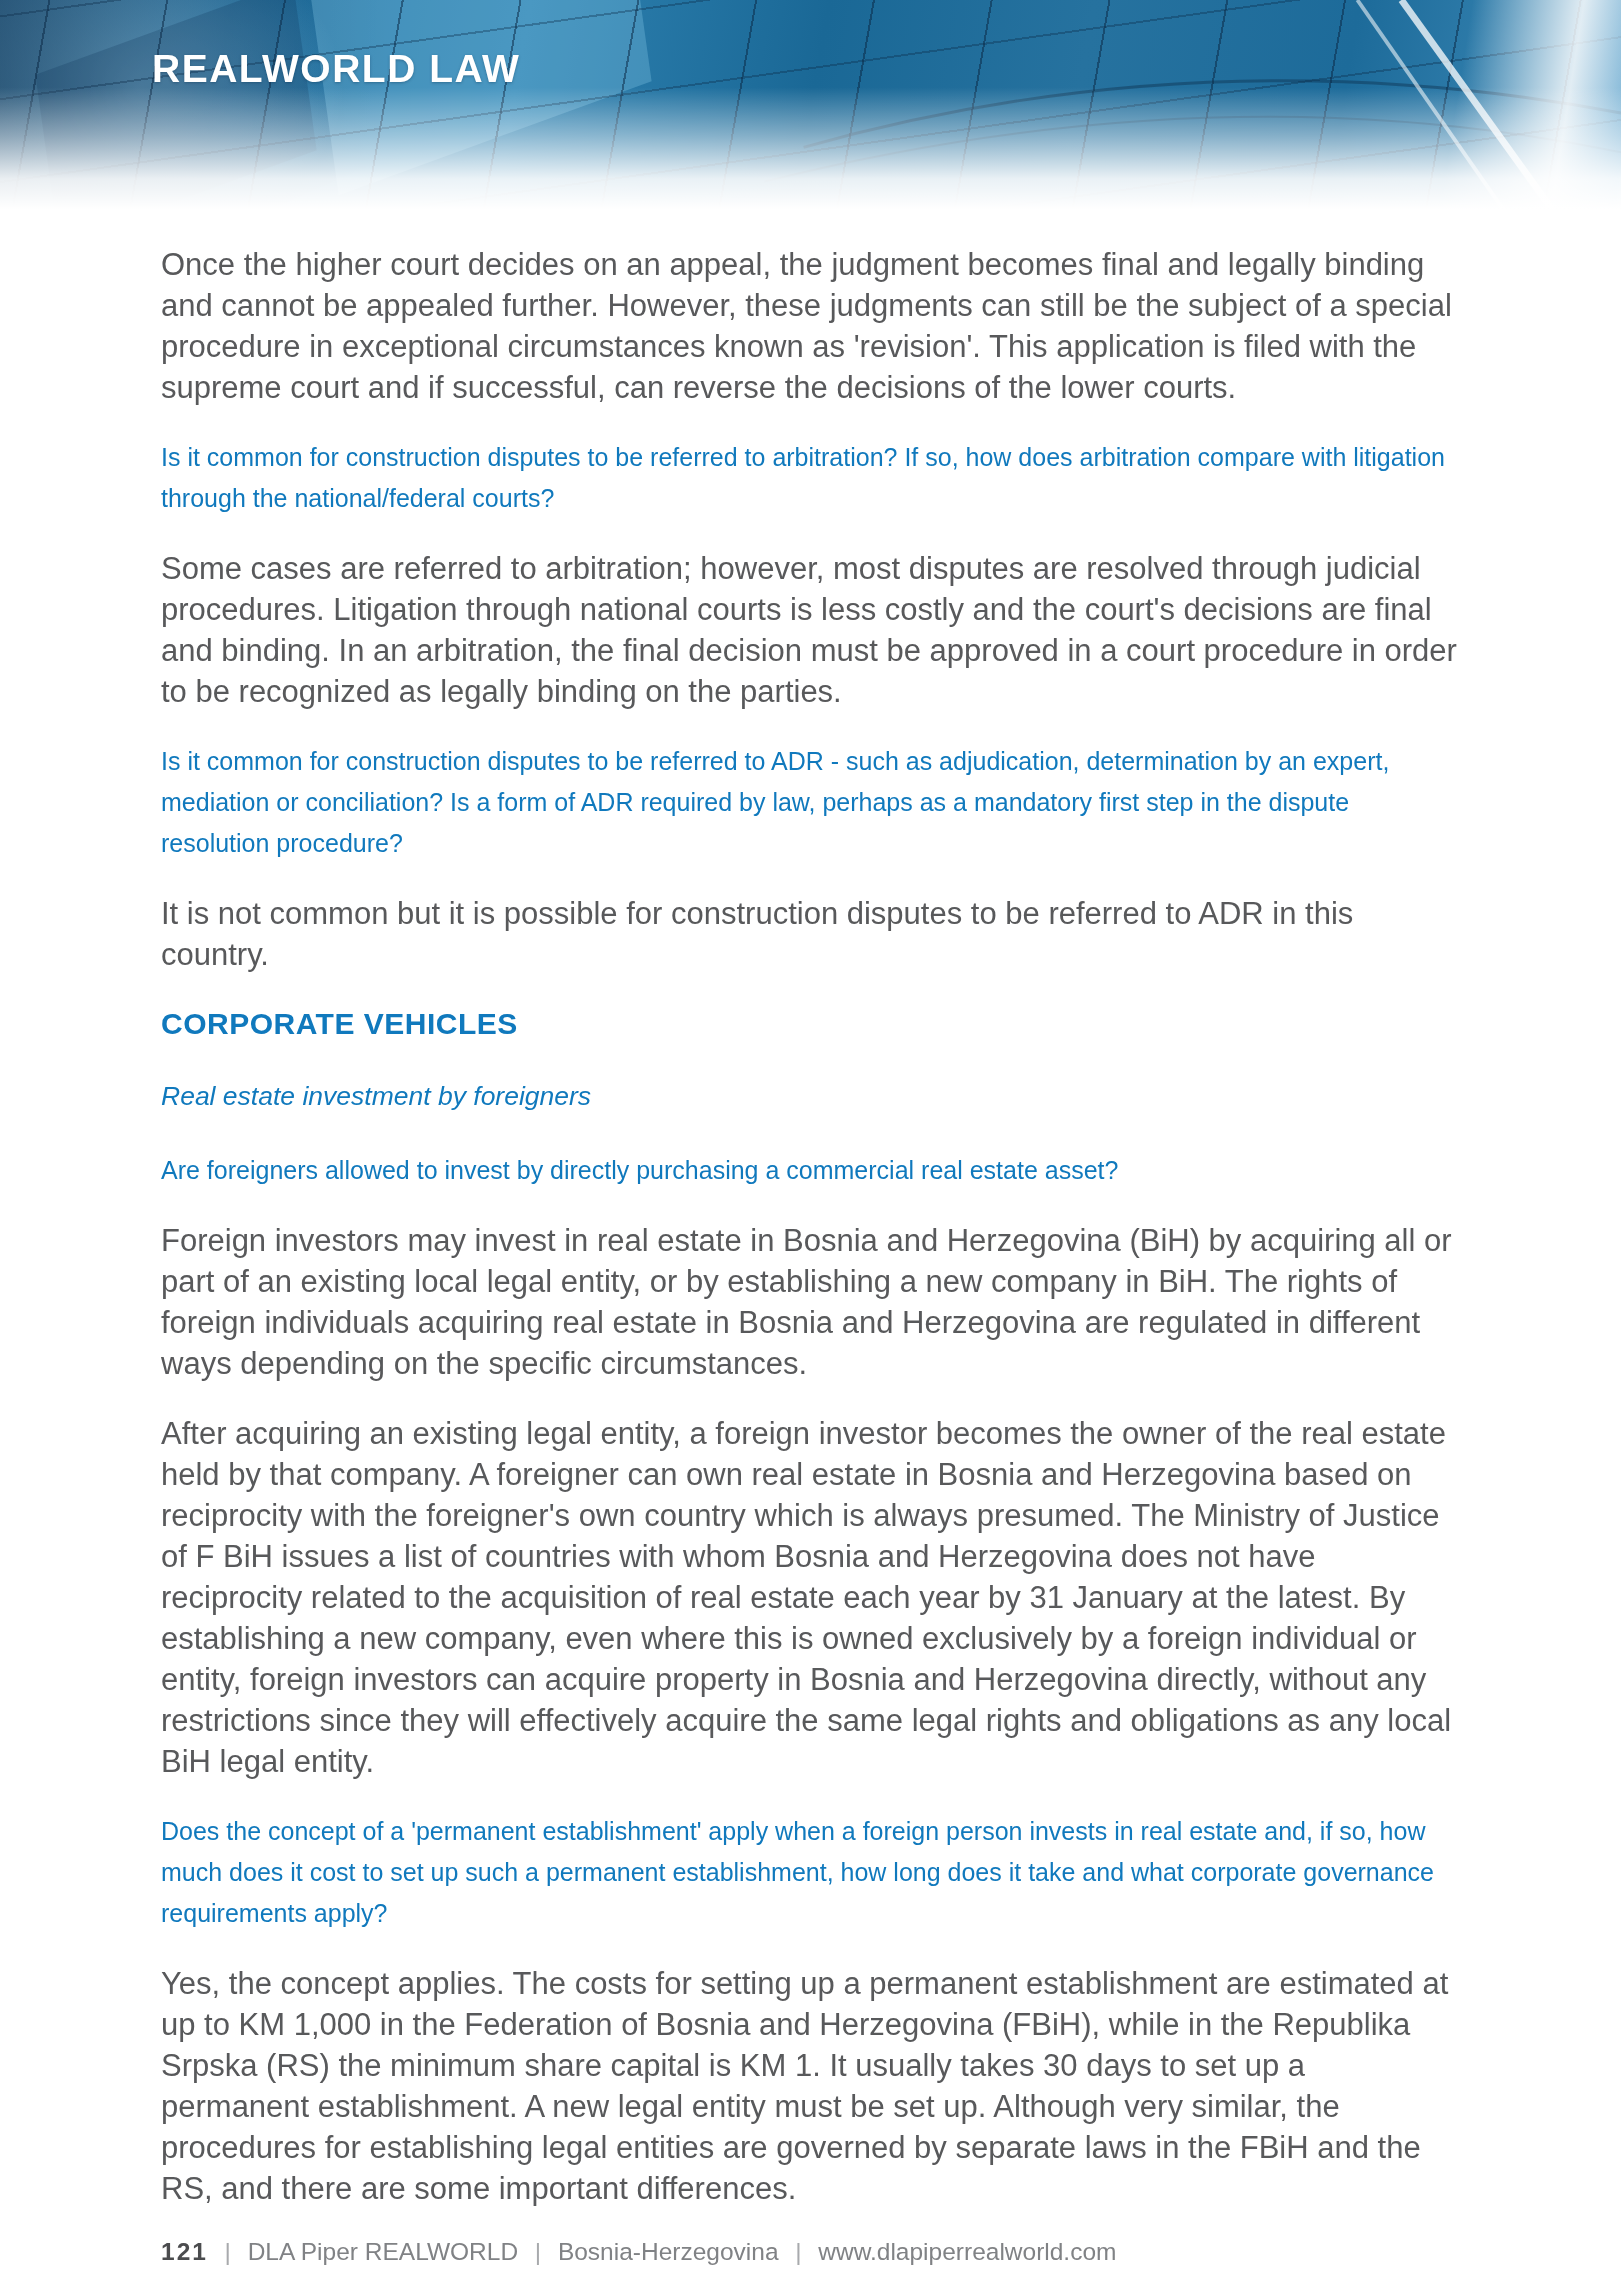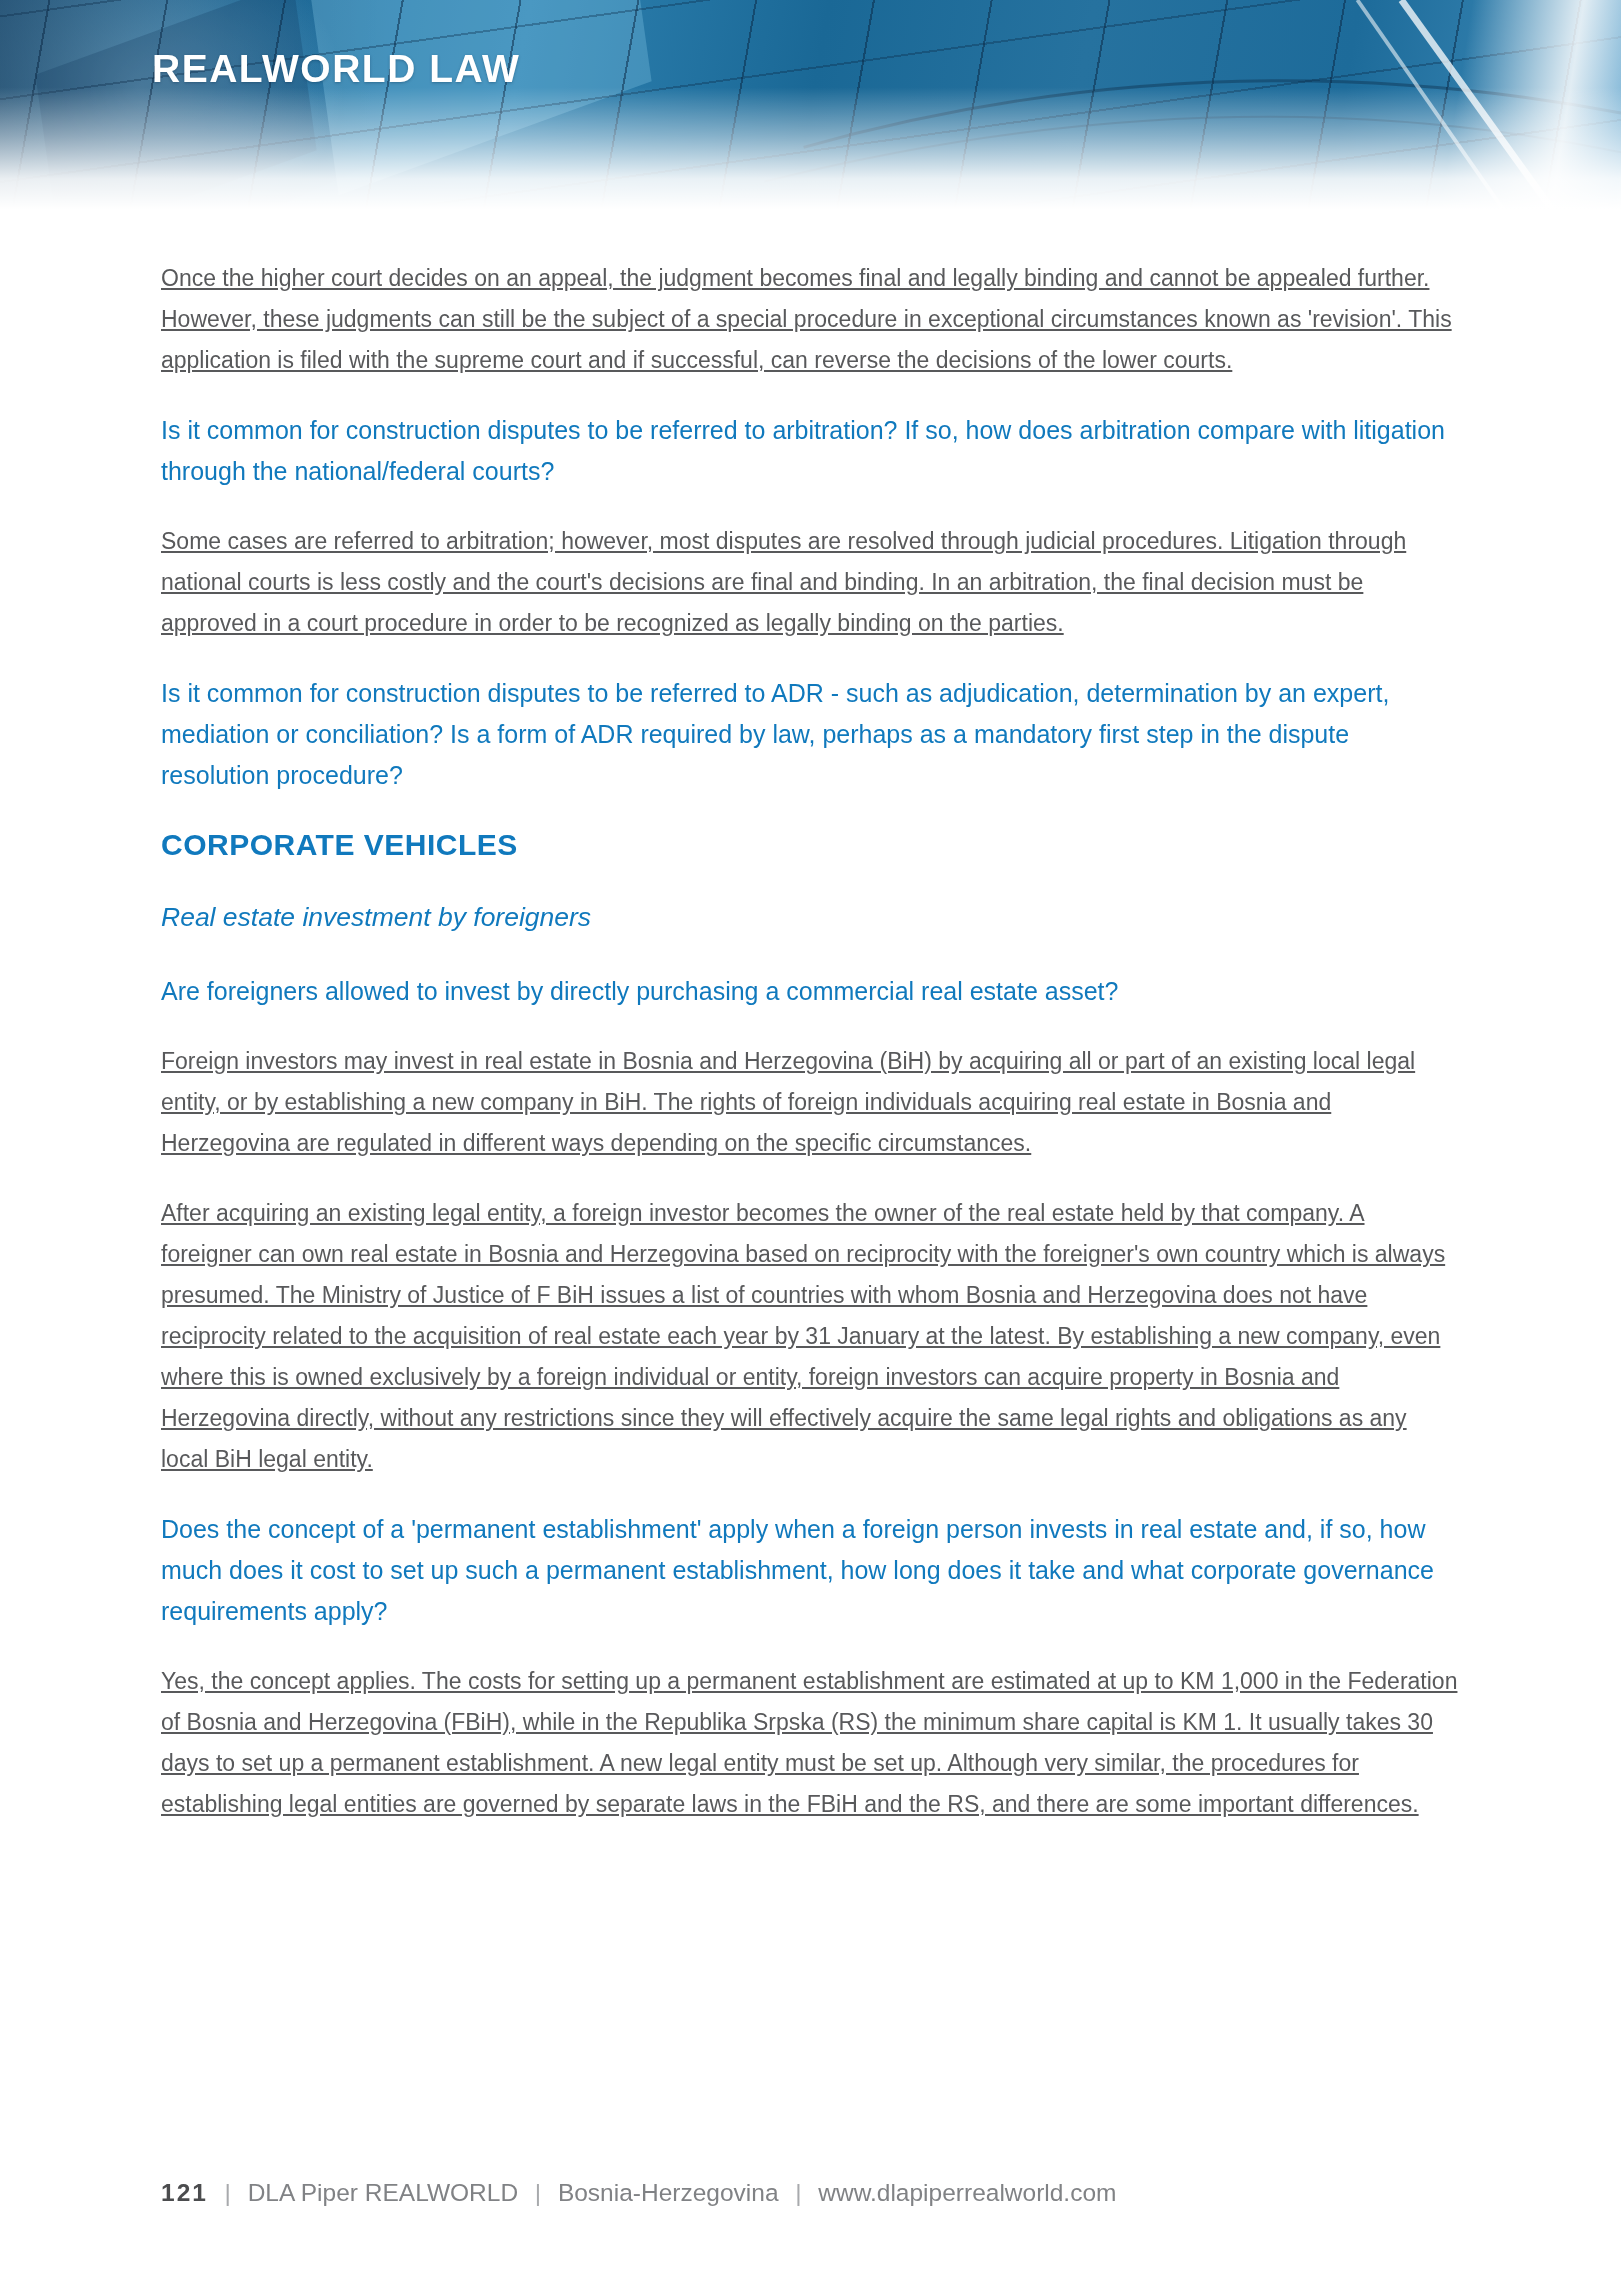--- a/index.html
+++ b/index.html
@@ -66,22 +66,22 @@
   }
   .brand {
     position: absolute; left: 152px; top: 47px;
     color: #ffffff; font-size: 39px; font-weight: bold; letter-spacing: 1.5px;
     text-shadow: 0 1px 2.9px rgba(10,40,70,0.35);
   }
 
   
   .content { padding: 21.6px 161px 0 161px; }
   .para {
-    color: #58595b; font-size: 23px; line-height: 41px;
-    margin: 18px 0 29px 0; font-weight: normal; text-decoration: underline;
+    color: #58595b; font-size: 31px; line-height: 41px;
+    margin: 4px 0 29px 0; font-weight: normal;
   }
   .question {
     color: #1079bd; font-size: 25px; line-height: 41px;
     margin: 4px 0 29px 0; font-weight: normal;
   }
   .section-heading {
     color: #1079bd; font-size: 30px; font-weight: bold;
     letter-spacing: 0.5px; margin: 27.4px 0 35px 0; line-height: 39px;
   }
   .sub-heading {
@@ -125,20 +125,21 @@
 
   <main class="content">
     <p class="para">Once the higher court decides on an appeal, the judgment becomes final and legally binding and cannot be appealed further. However, these judgments can still be the subject of a special procedure in exceptional circumstances known as 'revision'. This application is filed with the supreme court and if successful, can reverse the decisions of the lower courts.</p>
 
     <h3 class="question">Is it common for construction disputes to be referred to arbitration? If so, how does arbitration compare with litigation through the national/federal courts?</h3>
 
     <p class="para">Some cases are referred to arbitration; however, most disputes are resolved through judicial procedures. Litigation through national courts is less costly and the court's decisions are final and binding. In an arbitration, the final decision must be approved in a court procedure in order to be recognized as legally binding on the parties.</p>
 
     <h3 class="question">Is it common for construction disputes to be referred to ADR - such as adjudication, determination by an expert, mediation or conciliation? Is a form of ADR required by law, perhaps as a mandatory first step in the dispute resolution procedure?</h3>
 
+    <p class="para">It is not common but it is possible for construction disputes to be referred to ADR in this country.</p>
 
     <h2 class="section-heading">CORPORATE VEHICLES</h2>
 
     <h3 class="sub-heading">Real estate investment by foreigners</h3>
 
     <h3 class="question">Are foreigners allowed to invest by directly purchasing a commercial real estate asset?</h3>
 
     <p class="para">Foreign investors may invest in real estate in Bosnia and Herzegovina (BiH) by acquiring all or part of an existing local legal entity, or by establishing a new company in BiH. The rights of foreign individuals acquiring real estate in Bosnia and Herzegovina are regulated in different ways depending on the specific circumstances.</p>
 
     <p class="para">After acquiring an existing legal entity, a foreign investor becomes the owner of the real estate held by that company. A foreigner can own real estate in Bosnia and Herzegovina based on reciprocity with the foreigner's own country which is always presumed. The Ministry of Justice of F BiH issues a list of countries with whom Bosnia and Herzegovina does not have reciprocity related to the acquisition of real estate each year by 31 January at the latest. By establishing a new company, even where this is owned exclusively by a foreign individual or entity, foreign investors can acquire property in Bosnia and Herzegovina directly, without any restrictions since they will effectively acquire the same legal rights and obligations as any local BiH legal entity.</p>

